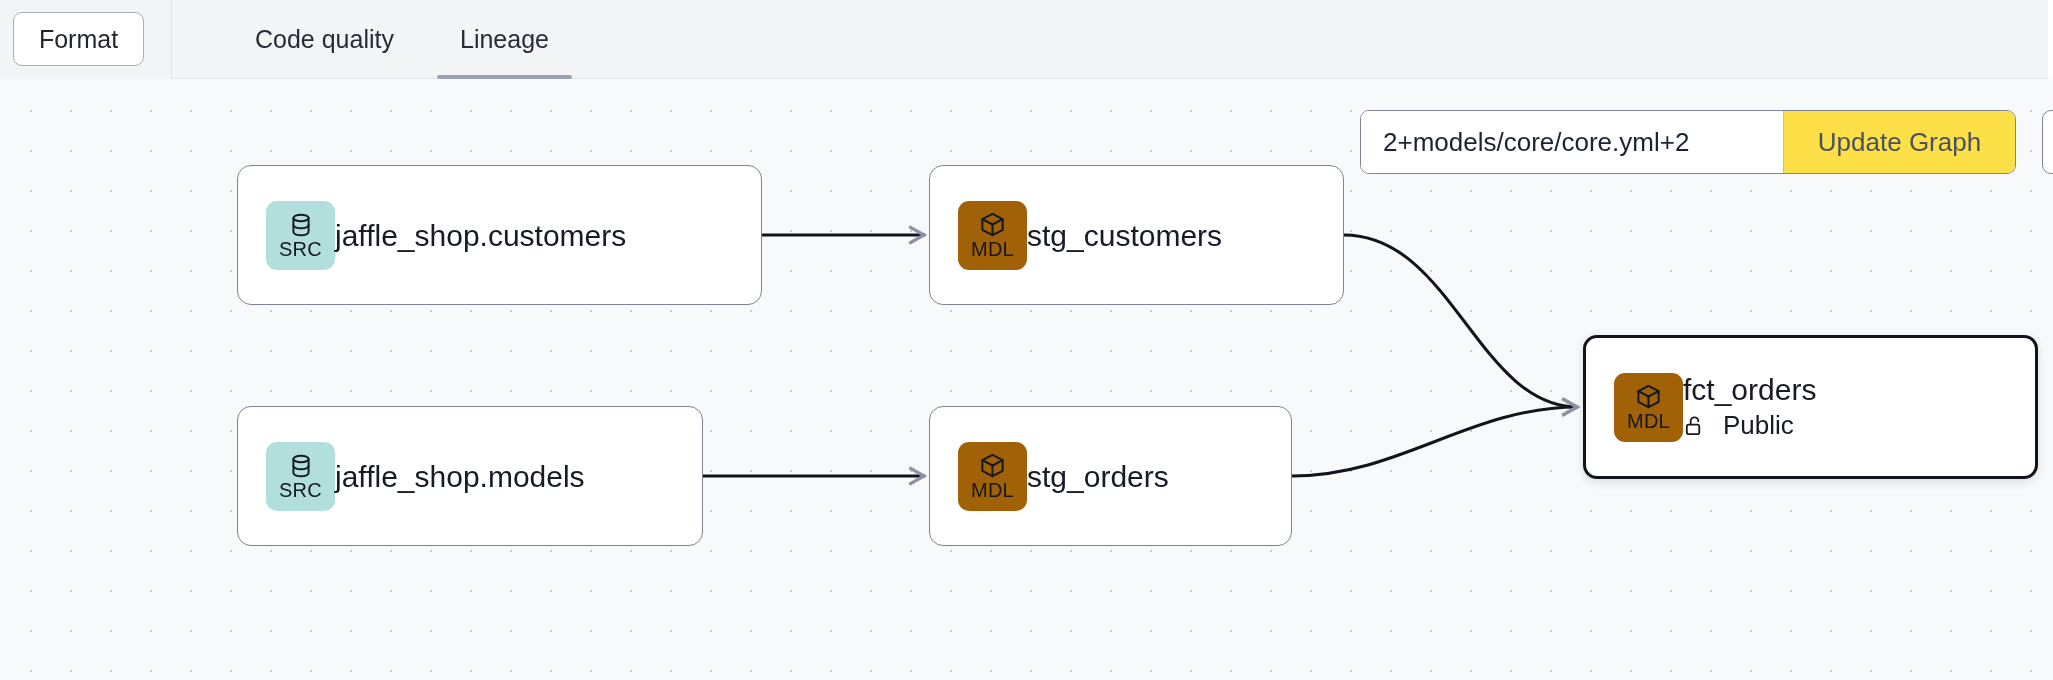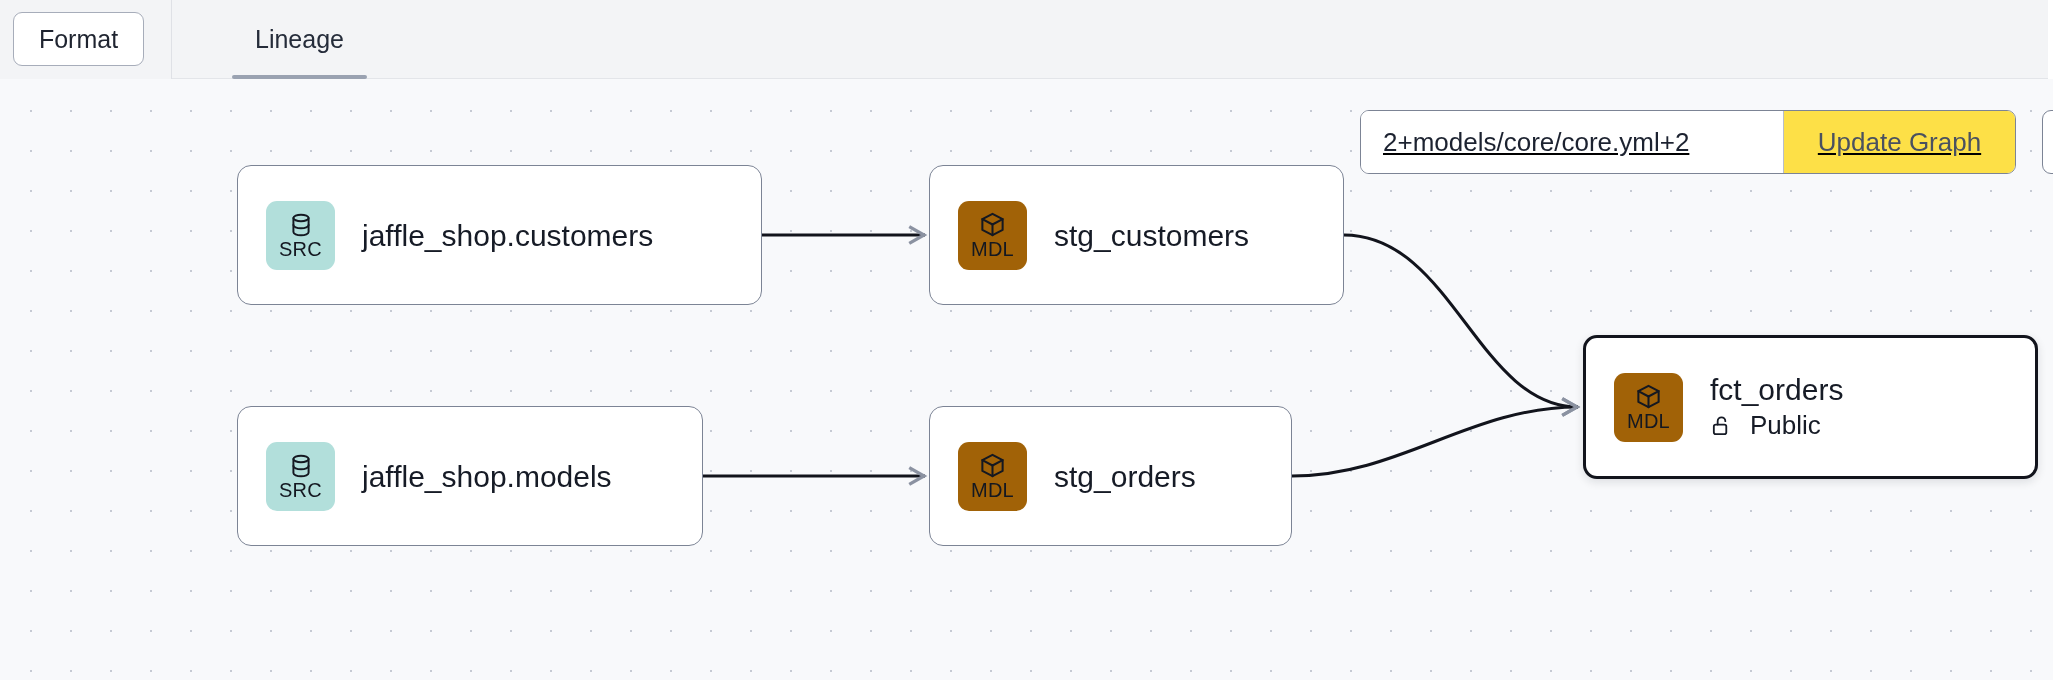--- a/index.html
+++ b/index.html
@@ -98,21 +98,20 @@
     position: absolute;
     left: 1360px;
     top: 31px;
     display: flex;
     align-items: stretch;
     height: 64px;
     border: 1px solid #7c8495;
     border-radius: 9px;
     overflow: hidden;
     background: #ffffff;
-    text-decoration: underline;
   }
   .graph-input {
     width: 422px;
     height: 100%;
     border: none;
     outline: none;
     background: #ffffff;
     font-size: 26px;
     font-family: "Liberation Sans", sans-serif;
     color: #1c2230;
@@ -176,21 +175,20 @@
   .badge svg { display: block; }
   .badge-label {
     font-size: 20px;
     color: #141821;
     line-height: 1;
     letter-spacing: 0.2px;
     font-family: "Liberation Sans", sans-serif;
   }
 
   .node-body {
-    margin-left: 27px;
     display: flex;
     flex-direction: column;
     justify-content: center;
     gap: 4px;
   }
   .node-title {
     font-size: 30px;
     color: #161b26;
     line-height: 1.1;
     white-space: nowrap;
@@ -225,20 +223,21 @@
 
 <div id="app">
 
   <div class="header">
 
     <div class="format-zone">
       <button class="format-btn">Format</button>
     </div>
 
     <div class="tabs">
+      <div class="tab">Code quality</div>
       <div class="tab active">Lineage</div>
     </div>
 
   </div>
 
   <div class="canvas">
 
     <svg class="edges" viewBox="0 0 2053 601" width="2053" height="601">
       <defs>
         <marker id="arrow" viewBox="0 0 10 10" refX="8.5" refY="5" markerWidth="7" markerHeight="7" orient="auto-start-reverse">

